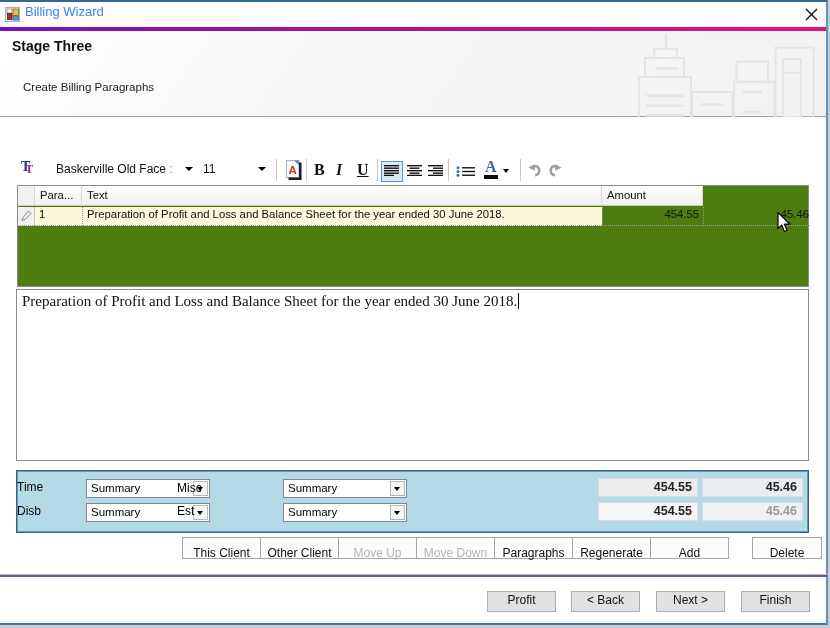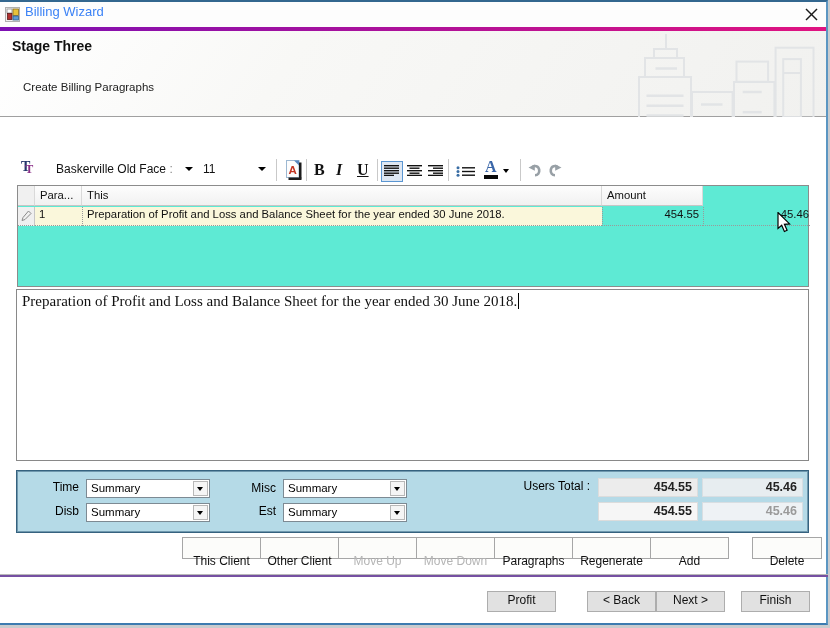--- a/index.html
+++ b/index.html
@@ -22,37 +22,37 @@
   #header { position:absolute; left:0; top:29px; width:100%; height:86px;
     background:linear-gradient(125deg,#ffffff 0%,#f8f8f6 35%,#f1f1ef 100%);
     border-bottom:1px solid #a0a0a0; }
   #stage { position:absolute; left:12px; top:7px; font-size:14px; font-weight:bold; color:#111; }
   #substage { position:absolute; left:23px; top:28px; font-size:11.5px; color:#222;margin-top:22px; }
   
   #toolbar { position:absolute; left:0; top:152px; width:100%; height:32px; background:#fff; font-size:12px; color:#111; }
   .tsep { position:absolute; top:5px; width:1px; height:22px; background:#c9c9c9; }
   .darr { position:absolute; width:0; height:0; border-left:4px solid transparent; border-right:4px solid transparent; border-top:4px solid #000; }
   
-  #grid { position:absolute; left:17px; top:183px; width:792px; height:102px; border:1px solid #8c8c8c; background:#5eead4; font-size:11.3px; color:#111; }
+  #grid { position:absolute; left:17px; top:183px; width:792px; height:102px; border:1px solid #8c8c8c; background:#4d7c0f; font-size:11.3px; color:#111; }
   .gh { position:absolute; top:0; height:20px; background:linear-gradient(#fdfdfd,#f1f1f1); border-right:1px solid #d9d9d9; border-bottom:1px solid #c6c6c6; }
   .ghl { padding:3px 0 0 5px; }
   .gc { position:absolute; top:21px; height:19px; }
   
   #editor { position:absolute; left:16px; top:287px; width:793px; height:172px; border:1px solid #898989; background:#fff; }
   #edtext { position:absolute; left:5px; top:3px; font-family:"Liberation Serif", serif; font-size:15px; color:#111; white-space:nowrap; }
   
   #panel { position:absolute; left:16px; top:468px; width:793px; height:63px; background:#b5dae7; border:1px solid #35627f; box-shadow:inset 0 0 0 1px rgba(53,98,127,0.55); font-size:12px; color:#000; }
-  .plabel { position:absolute; text-align:right; }
+  .plabel { position:absolute; text-align:left; }
   .combo { position:absolute; width:124px; height:19px; background:#fff; border:1px solid #7d8a93; }
   .combo .ctext { position:absolute; left:4px; top:2px; font-size:11.5px; }
   .combo .cbtn { position:absolute; right:1px; top:1px; width:15px; height:15px; background:#f5f5f5; border:1px solid #b8b8b8; }
   .combo .cbtn .darr { left:3px; top:5px; border-left-width:3.5px; border-right-width:3.5px; }
   .vfield { position:absolute; height:19px; font-size:12.5px; font-weight:bold; text-align:right; padding:1px 5px 0 0; }
   
-  .mbtn { position:absolute; top:535px; height:22px; width:79px; background:#fcfcfa; border:1px solid #a6a6a6; font-size:12px; color:#111; text-align:center; padding-top:16px; }
+  .mbtn { position:absolute; top:535px; height:22px; width:79px; background:#fcfcfa; border:1px solid #a6a6a6; font-size:12px; color:#111; text-align:center; padding-top:8px; }
   .mbtn.dis { color:#b5b5b5; }
   
   #botline1 { position:absolute; left:0; top:572px; width:828px; height:1px; background:#b9b9b9; }
   #botline2 { position:absolute; left:0; top:573px; width:828px; height:2px; background:#7650a2; }
   .bbtn { position:absolute; top:589px; width:69px; height:21px; background:#e1e1e1; border:1px solid #adadad; font-size:12px; color:#111; text-align:center; padding-top:1px; }
 </style>
 </head>
 <body>
 <div id="win">
   <div id="titlebar">
@@ -158,21 +158,21 @@
     </svg>
     <svg class="abs" style="left:548px;top:10px;" width="14" height="14" viewBox="0 0 14 14">
       <path d="M10 3.2 C7.5 1.2, 3.5 1.6, 2.8 5.8 C2.3 9, 4.2 11.2, 7 11.2" fill="none" stroke="#98a0a6" stroke-width="2.6"></path>
       <path d="M13.5 3.6 L7.2 0.4 L7.2 6.8 Z" fill="#98a0a6"></path>
     </svg>
   </div>
 
   <div id="grid">
     <div class="gh" style="left:0;width:17px;background:#f0f0f0;"></div>
     <div class="gh ghl" style="left:17px;width:47px;">Para...</div>
-    <div class="gh ghl" style="left:64px;width:520px;">This</div>
+    <div class="gh ghl" style="left:64px;width:520px;">Text</div>
     <div class="gh ghl" style="left:584px;width:101px;">Amount</div>
     <div class="gc" style="left:0;width:17px;background:#f0f0f0;border-right:1px solid #c6c6c6;border-bottom:1px dotted #9a9a9a;">
       <svg width="12" height="13" viewBox="0 0 12 13" style="margin:3px 0 0 2px">
           <path d="M8.5 1 L11 3.5 L5 9.5 L2 10.5 L3 7.5 Z" fill="none" stroke="#8a8a8a" stroke-width="1"></path>
         </svg>
     </div>
     <div class="gc" style="left:17px;width:47px;background:#faf7db;border-bottom:1px dotted #9a9a9a;padding:1px 0 0 4px;">1</div>
     <div class="gc" style="left:64px;width:520px;background:#faf7db;border-left:1px dotted #9a9a9a;border-bottom:1px dotted #9a9a9a;padding:1px 0 0 4px;">Preparation of Profit and Loss and Balance Sheet for the year ended 30 June 2018.</div>
     <div class="gc" style="left:584px;width:101px;border-left:1px dotted #9a9a9a;border-bottom:1px dotted #9a9a9a;padding:1px 4px 0 0;text-align:right;">454.55</div>
     <div class="gc" style="left:685px;width:107px;border-left:1px dotted #9a9a9a;border-bottom:1px dotted #9a9a9a;padding:1px 1px 0 0;text-align:right;">45.46</div>
@@ -208,35 +208,34 @@
           <span class="darr"></span>
         </span>
       </div>
     <div class="plabel" style="left:160px;top:33px;width:99px;">Est</div>
     <div class="combo" style="left:266px;top:32px;">
         <span class="ctext">Summary</span>
         <span class="cbtn">
           <span class="darr"></span>
         </span>
       </div>
-    <div class="plabel" style="left:380px;top:8px;width:193px;">Users Total :</div>
     <div class="vfield" style="left:581px;top:7px;width:100px;background:#ececec;border:1px solid #dcdcdc;color:#222;">454.55</div>
     <div class="vfield" style="left:685px;top:7px;width:101px;background:#e7edf0;border:1px solid #d8dee2;color:#222;">45.46</div>
     <div class="vfield" style="left:581px;top:31px;width:100px;background:#f6f6f6;border:1px solid #dcdcdc;color:#222;">454.55</div>
     <div class="vfield" style="left:685px;top:31px;width:101px;background:#eef2f5;border:1px solid #d8dee2;color:#9a9a9a;">45.46</div>
   </div>
 
   <div class="mbtn" style="left:182px;">This Client</div>
   <div class="mbtn" style="left:260px;">Other Client</div>
   <div class="mbtn dis" style="left:338px;">Move Up</div>
   <div class="mbtn dis" style="left:416px;">Move Down</div>
   <div class="mbtn" style="left:494px;">Paragraphs</div>
   <div class="mbtn" style="left:572px;">Regenerate</div>
   <div class="mbtn" style="left:650px;">Add</div>
   <div class="mbtn" style="left:752px;width:70px;">Delete</div>
 
   <div id="botline1"></div>
   <div id="botline2"></div>
   <div class="bbtn" style="left:487px;">Profit</div>
-  <div class="bbtn" style="left:571px;margin-left:16px;">&lt; Back</div>
+  <div class="bbtn" style="left:571px;">&lt; Back</div>
   <div class="bbtn" style="left:656px;">Next &gt;</div>
   <div class="bbtn" style="left:741px;">Finish</div>
 </div>
 
 </body></html>

